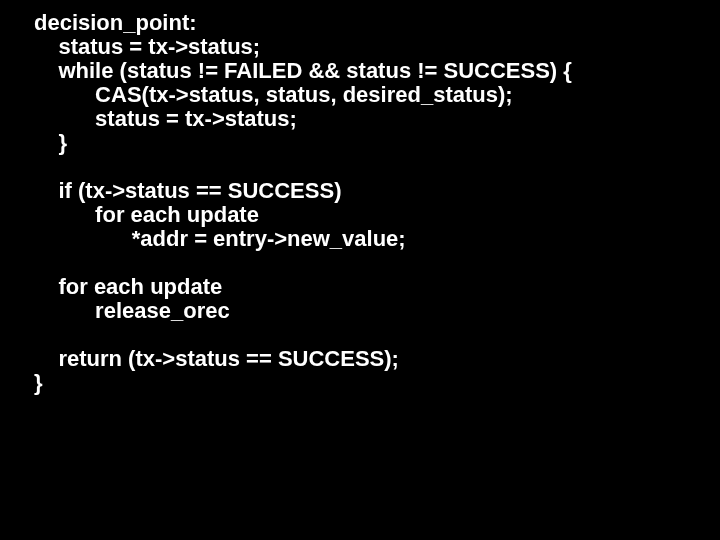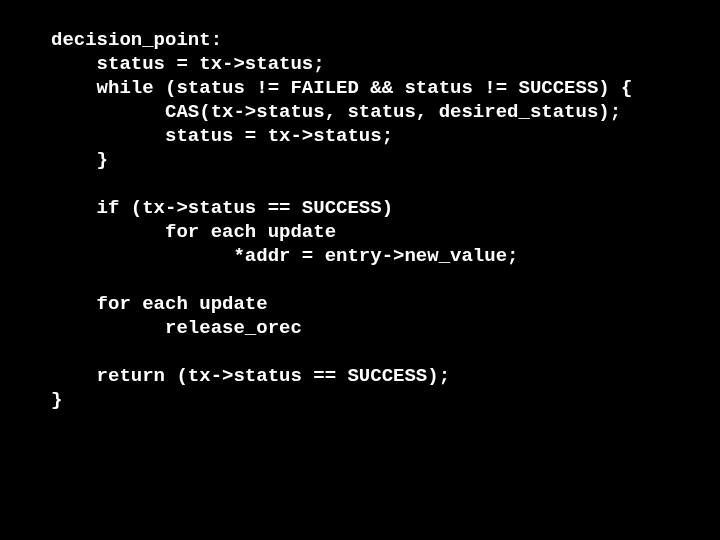--- a/index.html
+++ b/index.html
@@ -12,24 +12,24 @@
     position: relative;
     width: 720px;
     height: 540px;
     background: #000000;
     overflow: hidden;
   }
   #code-block {
     position: absolute;
     left: 34px;
     top: 11px;
-    margin: 17px;
+    margin: 0;
     padding: 0;
-    font-family: Liberation Mono, monospace;
-    font-size: 19px;
+    font-family: Liberation Sans, sans-serif;
+    font-size: 22px;
     line-height: 24px;
     letter-spacing: 0px;
     color: #FFFFFF;
     white-space: pre;
     font-weight: 700;
     -webkit-font-smoothing: none;
   }
   .code-line {
     display: block;
     height: 24px;

